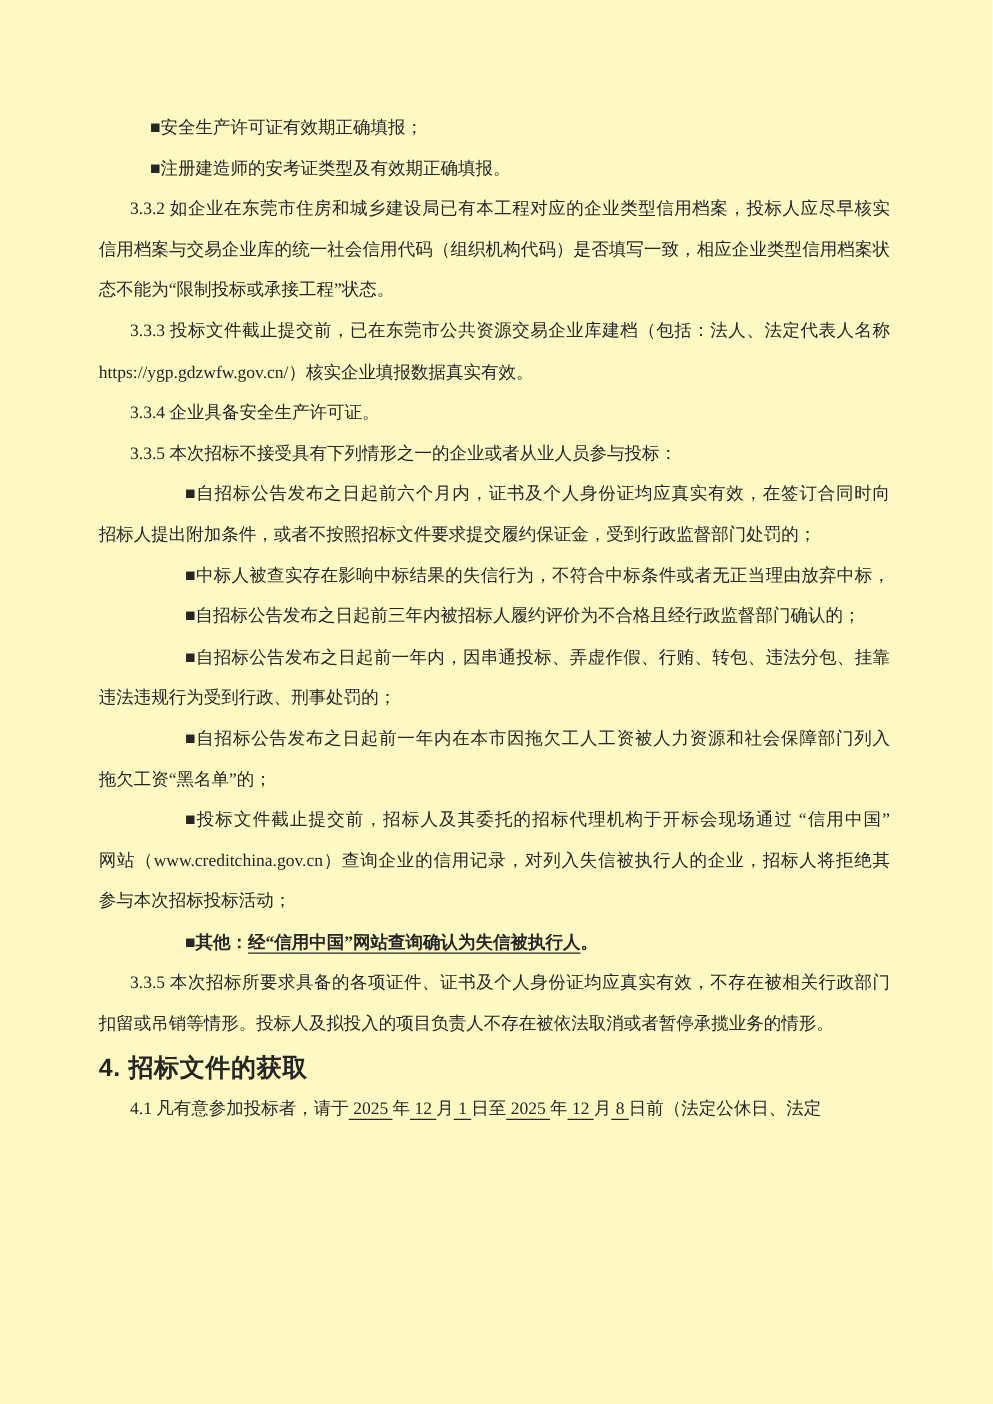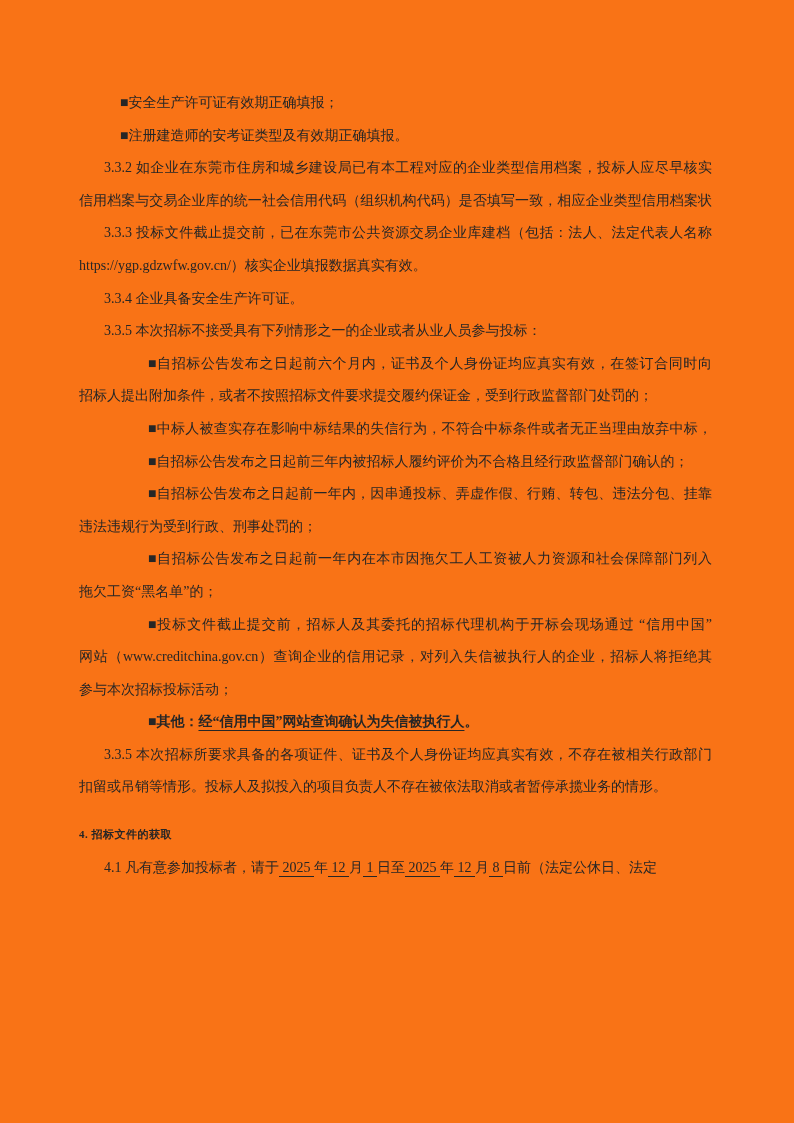--- a/index.html
+++ b/index.html
@@ -5,21 +5,21 @@
   html, body {
     margin: 0;
     padding: 0;
     background: #ffffff;
   }
   .page {
     position: relative;
     width: 794px;
     height: 1123px;
     margin: 0 auto;
-    background: #f97316;
+    background: #fef9c3;
     box-sizing: border-box;
     padding: 87px 82px 40px 79px;
     font-family: "Liberation Serif", "DejaVu Serif", serif;
     font-size: 14px;
     color: #262626;
     overflow: hidden;
   }
   .line {
     line-height: 32.6px;
     white-space: normal;
@@ -33,43 +33,44 @@
   .pad-num { padding-left: 25px; }  
   .pad-b2 { padding-left: 69px; }   
   .pad-none { padding-left: 0; }
   .seg-u {
     text-decoration: underline;
     text-decoration-thickness: 1px;
     text-underline-offset: 4px;
   }
   .seg-b { font-weight: 700; }
   .heading {
-    font-family: Liberation Serif, serif;
+    font-family: Liberation Sans, sans-serif;
     font-weight: 700;
-    font-size: 11px;
+    font-size: 20px;
     line-height: 34px;
-    margin-top: 14px;
+    margin-top: 2px;
     margin-bottom: 1px;
     letter-spacing: 0.5px;
   }
 </style>
 </head>
 <body>
 
 <div class="page">
   <div>
       <div>
         <div class="line pad-b1"><span>■安全生产许可证有效期正确填报；</span></div>
       </div>
       <div>
         <div class="line pad-b1"><span>■注册建造师的安考证类型及有效期正确填报。</span></div>
       </div>
       <div>
         <div class="line jl pad-num"><span>3.3.2 如企业在东莞市住房和城乡建设局已有本工程对应的企业类型信用档案，投标人应尽早核实</span></div>
         <div class="line jl pad-none"><span>信用档案与交易企业库的统一社会信用代码（组织机构代码）是否填写一致，相应企业类型信用档案状</span></div>
+        <div class="line pad-none"><span>态不能为“限制投标或承接工程”状态。</span></div>
       </div>
       <div>
         <div class="line jl pad-num"><span>3.3.3 投标文件截止提交前，已在东莞市公共资源交易企业库建档（包括：法人、法定代表人名称</span></div>
         <div class="line pad-none"><span>https://ygp.gdzwfw.gov.cn/）核实企业填报数据真实有效。</span></div>
       </div>
       <div>
         <div class="line pad-num"><span>3.3.4 企业具备安全生产许可证。</span></div>
       </div>
       <div>
         <div class="line pad-num"><span>3.3.5 本次招标不接受具有下列情形之一的企业或者从业人员参与投标：</span></div>

